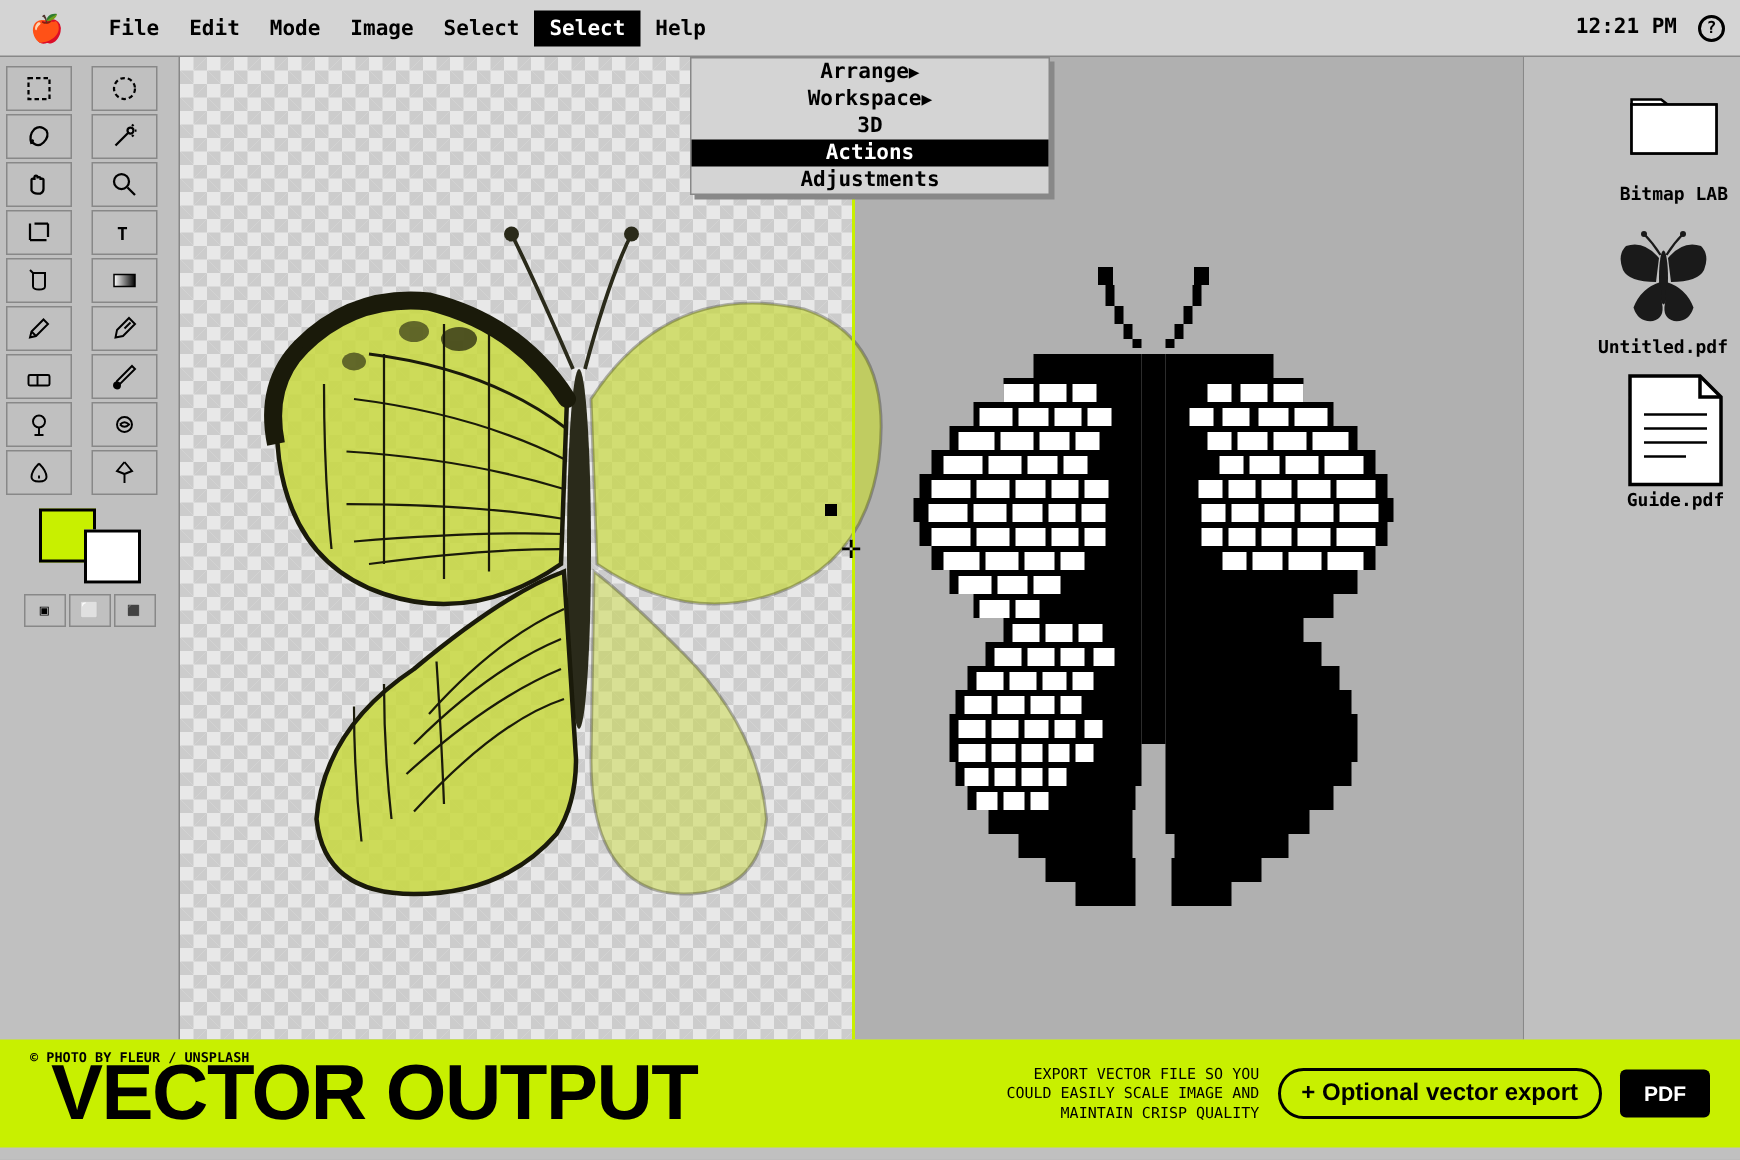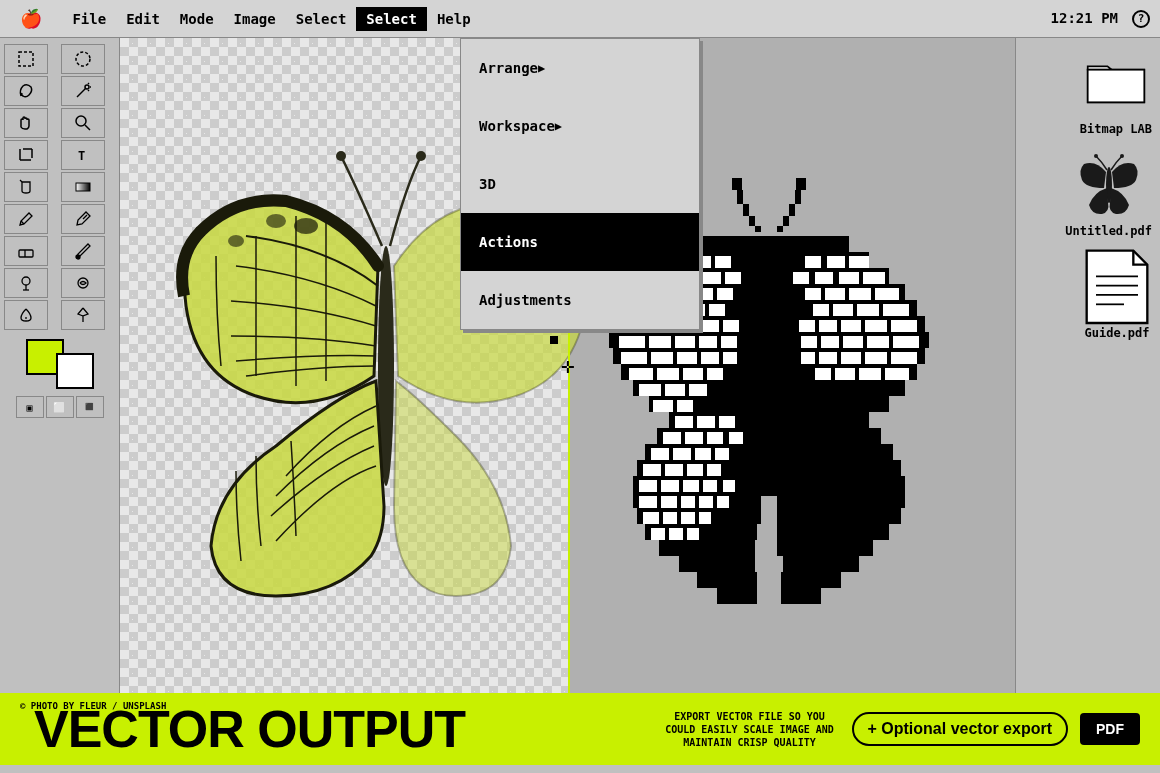--- a/index.html
+++ b/index.html
@@ -62,26 +62,26 @@
       position: absolute;
       top: 38px;
       left: 460px;
       width: 240px;
       background: #d4d4d4;
       border: 1.5px solid #888;
       box-shadow: 3px 3px 0 #888;
       z-index: 200;
     }
     .dropdown-item {
-      padding: 21px 18px;
+      padding: 1px 18px;
       font-size: 14px;
       font-weight: bold;
       display: flex;
       align-items: center;
-      justify-content: flex-start;
+      justify-content: center;
       cursor: pointer;
     }
     .dropdown-item:hover, .dropdown-item.highlighted {
       background: #000;
       color: #fff;
     }
     .dropdown-item .arrow {
       font-size: 12px;
     }
 
@@ -309,24 +309,24 @@
       margin-left: 14px;
     }
     #bottom-right {
       margin-left: auto;
       display: flex;
       align-items: center;
       gap: 12px;
     }
     #bottom-desc {
       font-size: 10px;
-      font-weight: bold;
+      font-weight: normal;
       color: #000;
       max-width: 180px;
-      text-align: center;
+      text-align: right;
       line-height: 1.3;
     }
     #vector-export-btn {
       background: transparent;
       border: 2px solid #000;
       border-radius: 20px;
       padding: 6px 14px;
       font-size: 16px;
       font-weight: bold;
       cursor: pointer;

